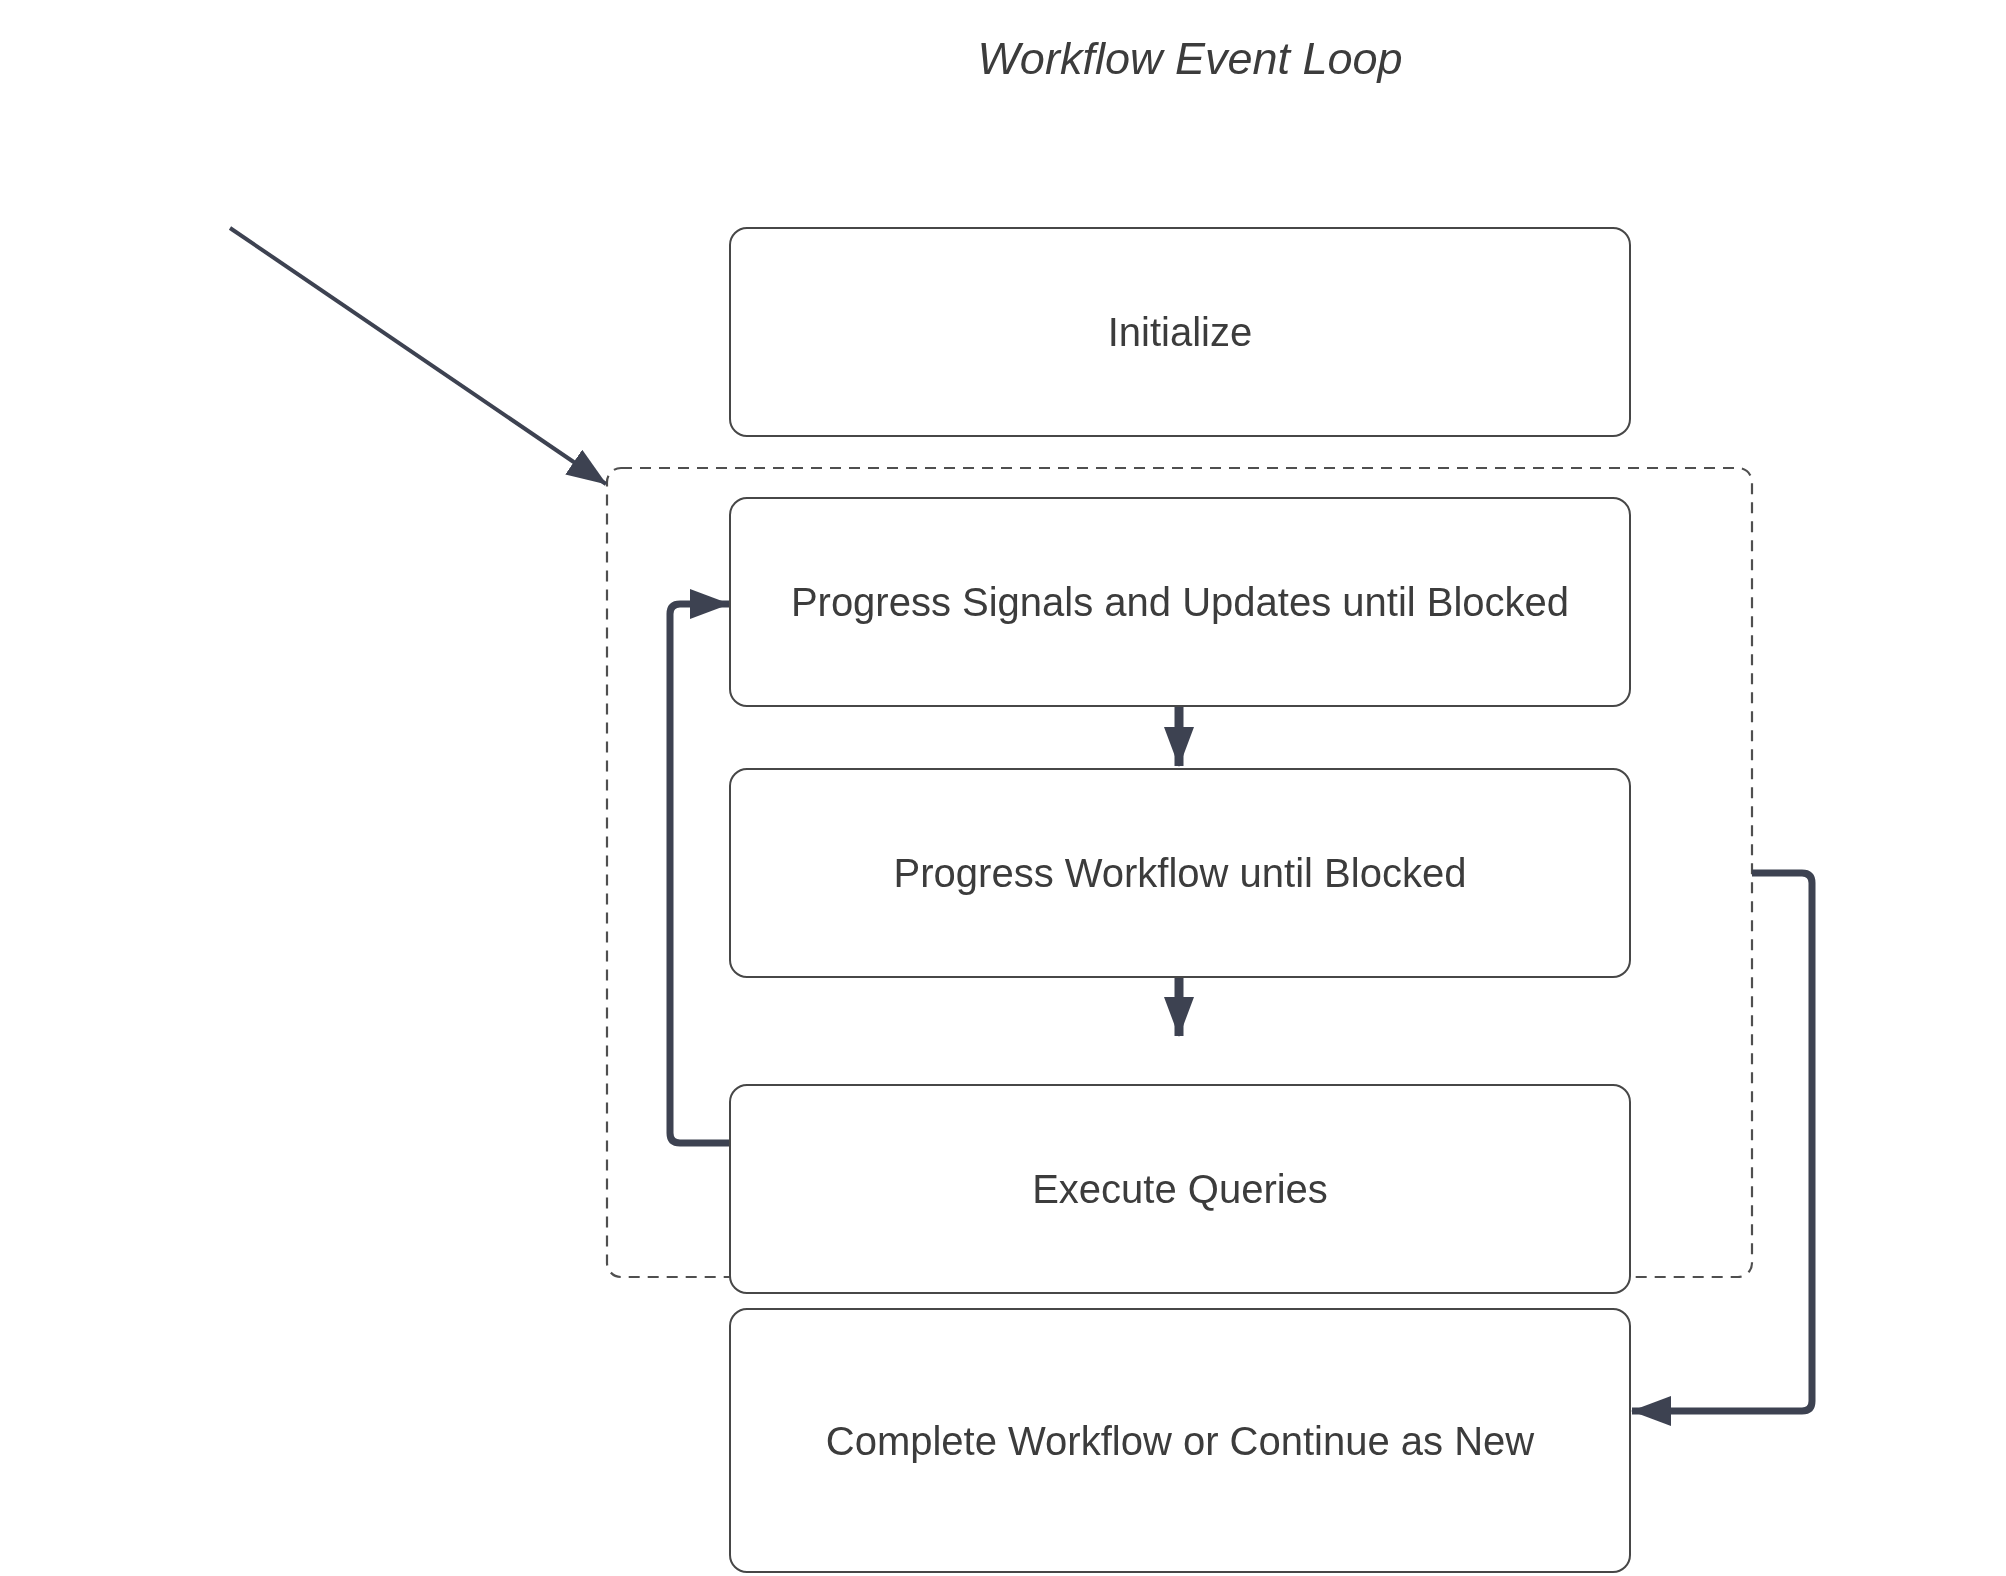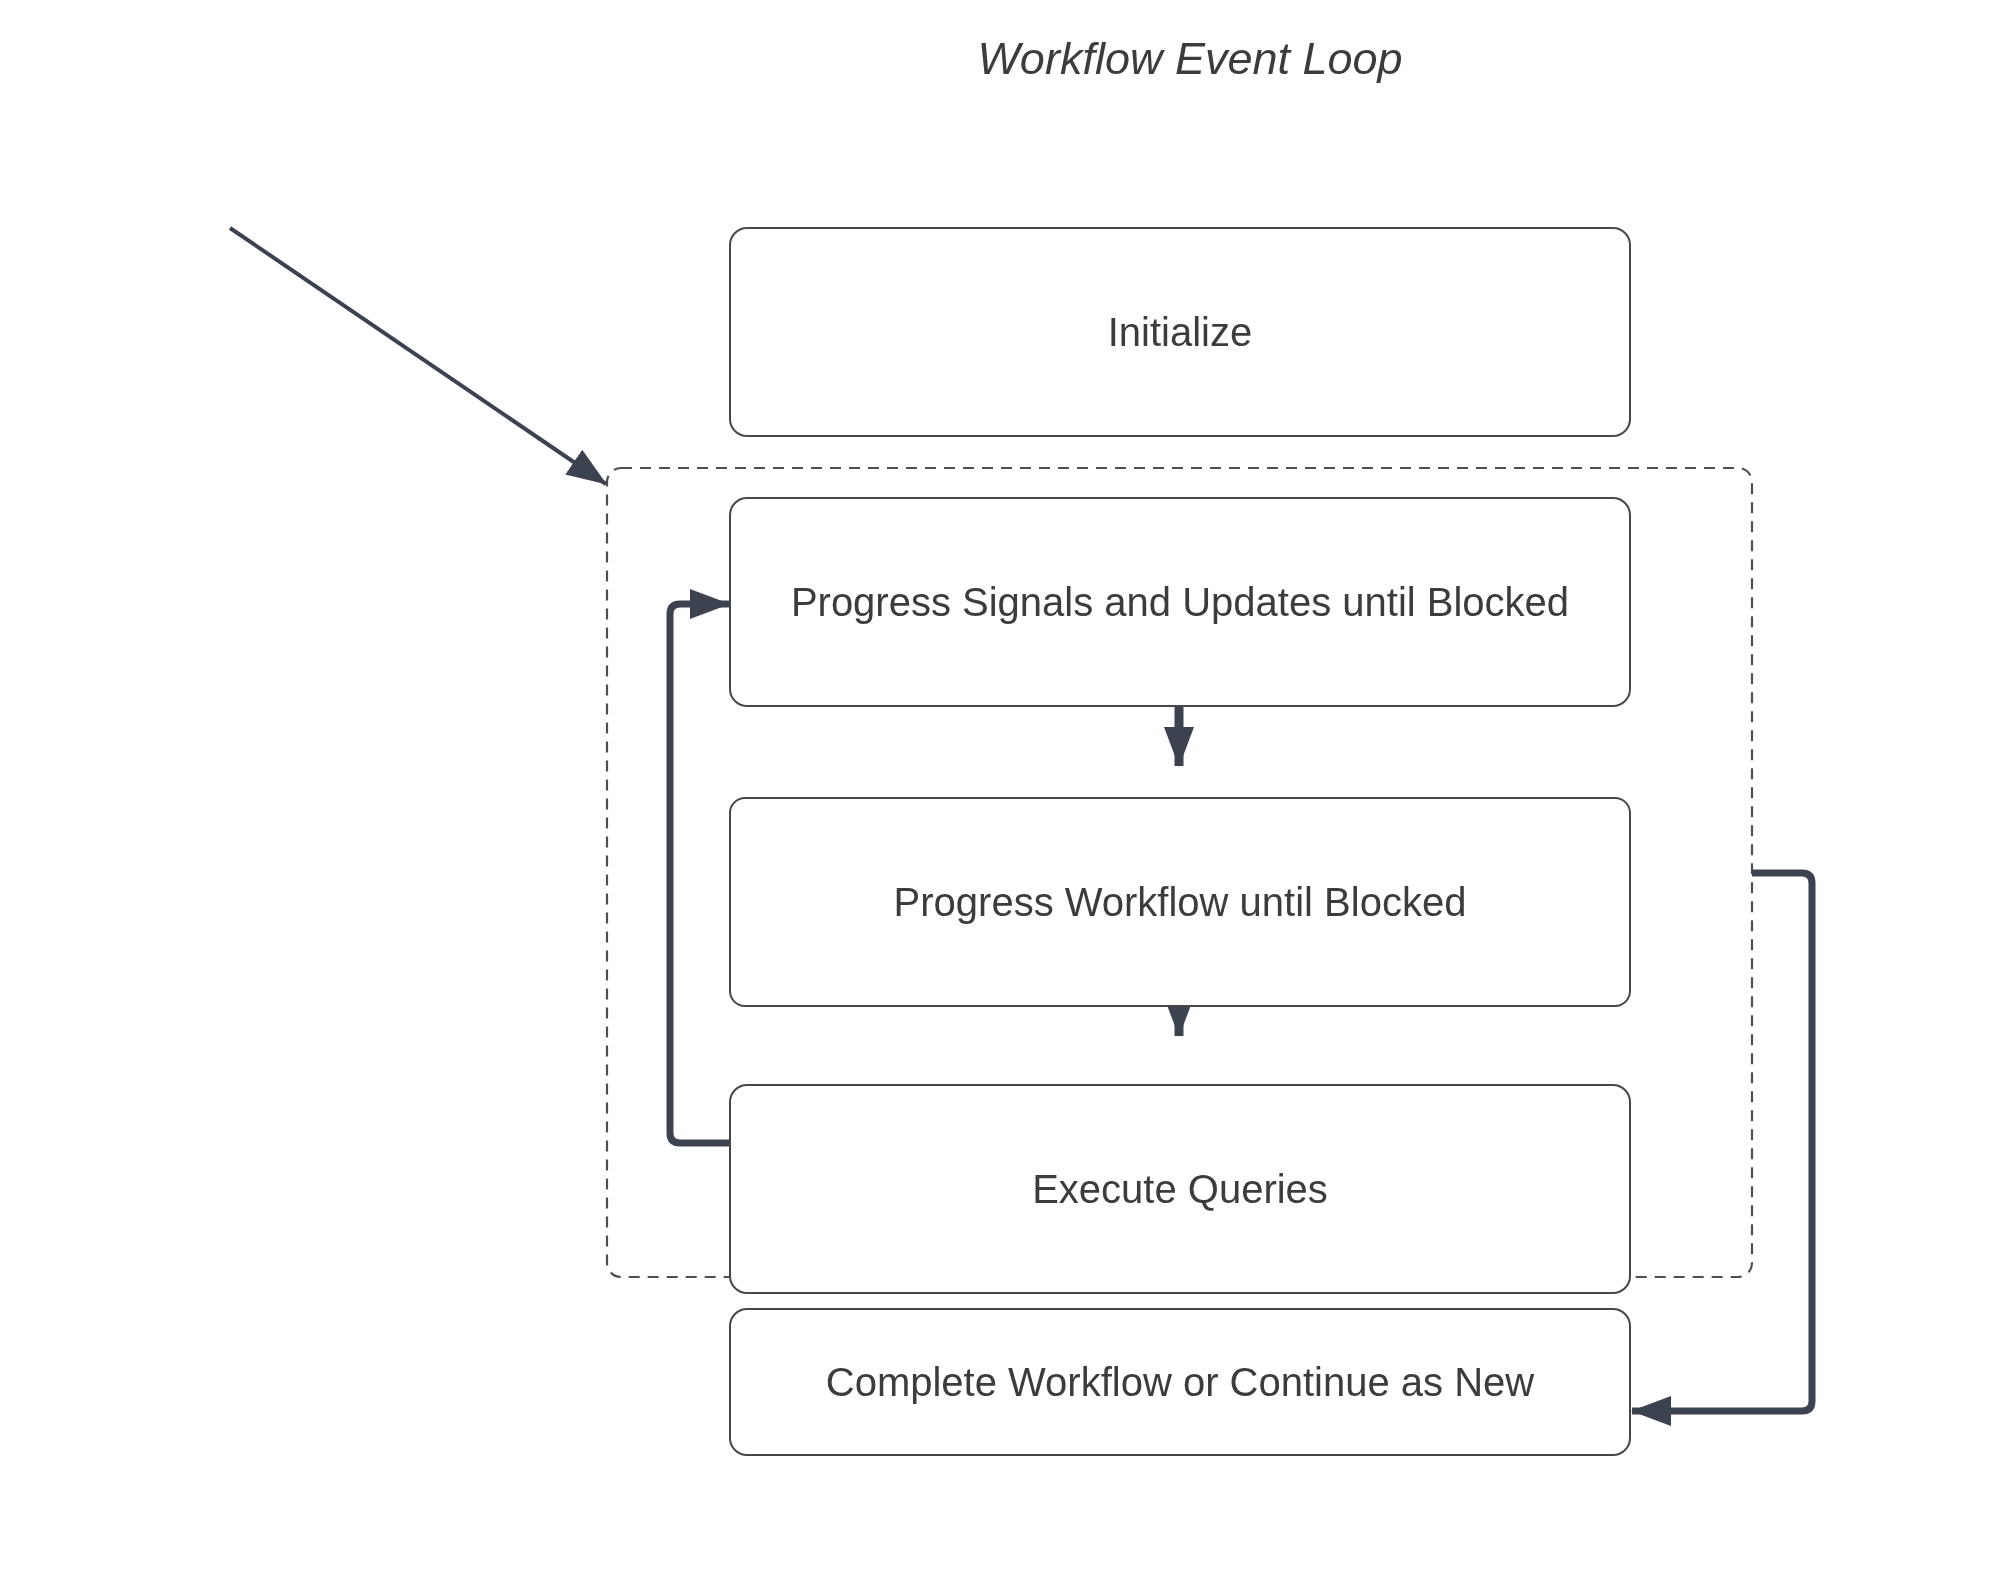--- a/index.html
+++ b/index.html
@@ -35,23 +35,23 @@
     box-sizing:border-box;
     background:var(--background);
     border:2px solid var(--box-border);
     border-radius:18px;
     display:flex;align-items:center;justify-content:center;
     font-size:40px;line-height:1.15;text-align:left;
     color:var(--text);
   }
   .node-initialize{top:227px;}
   .node-progress-signals{top:497px;}
-  .node-progress-workflow{top:797px;border-radius:16px;}
+  .node-progress-workflow{top:768px;}
   .node-execute-queries{top:1084px;}
-  .node-complete{top:1308px;height:148px;}
+  .node-complete{top:1308px;height:265px;}
 </style>
 </head>
 <body>
 
 <div class="canvas">
 
   <svg class="connector-layer" width="2006" height="1576" viewBox="0 0 2006 1576">
     <defs>
       <marker id="arrowhead" markerUnits="userSpaceOnUse" markerWidth="40" markerHeight="30" refX="39" refY="15" orient="auto">
         <path d="M0,0 L40,15 L0,30 Z" style="fill:var(--arrow);"></path>

